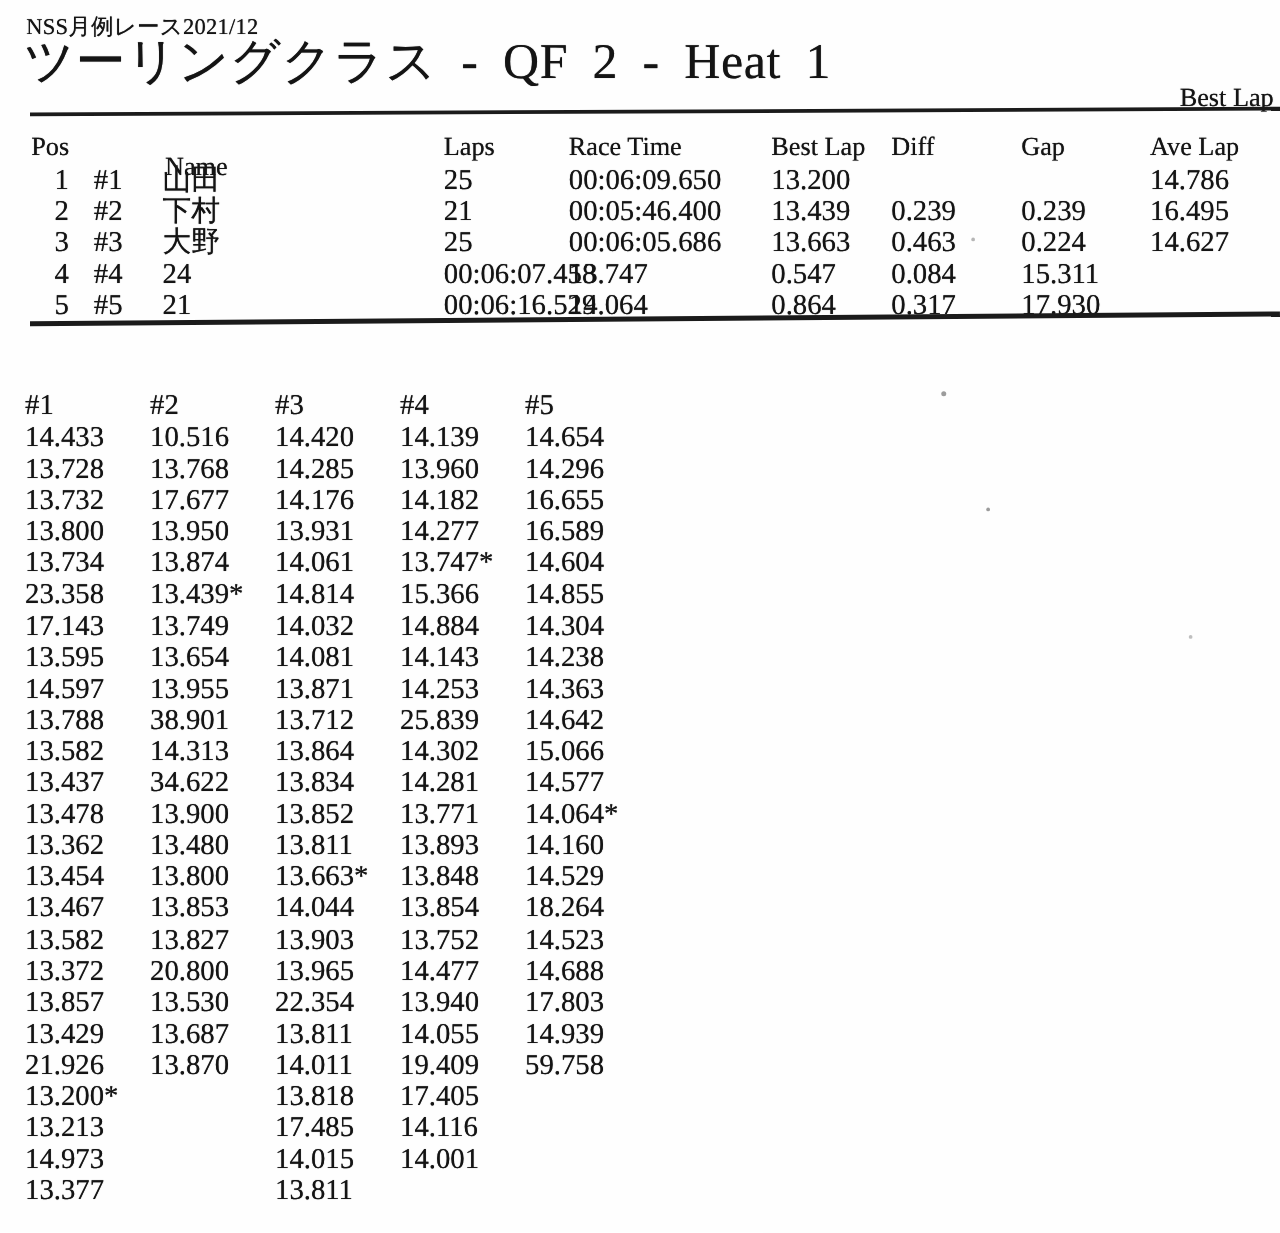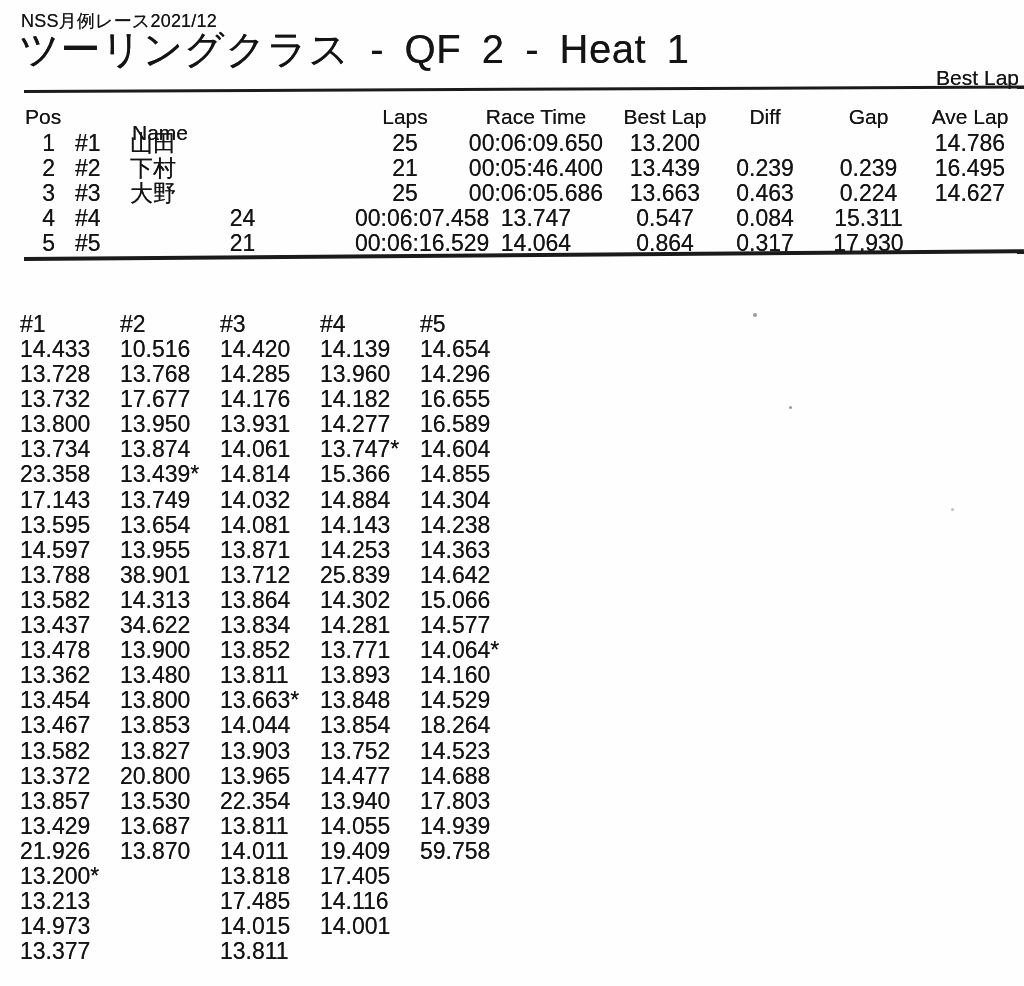--- a/index.html
+++ b/index.html
@@ -1,19 +1,19 @@
 <!DOCTYPE html>
 <html><head>
 <meta charset="utf-8">
 <style>
   html,body { margin:0; padding:0; background:#ffffff; }
   .page {
     position:relative; width:1024px; height:986px; background:#fefefe;
     overflow:hidden; color:#141414;
-    font-family:Liberation Sans, sans-serif;
+    font-family:Liberation Serif, serif;
     text-shadow:0 0 0.55px rgba(25,25,25,0.85); 
   }
   .doc-subtitle {
     position:absolute; left:21px; top:9px;
     font-size:18px; line-height:24px; white-space:nowrap; letter-spacing:0.2px;
   }
   .doc-title {
     position:absolute; left:19px; top:24px;
     font-size:40px; line-height:50px; white-space:nowrap;
     letter-spacing:0.5px; word-spacing:9px;
@@ -36,21 +36,21 @@
     display:grid;
     grid-template-columns:36px 70px 225px 100px 162px 96px 104px 103px 100px;
     height:25px; line-height:25px; font-size:23px; white-space:nowrap;
   }
   .r-head { height:27px; line-height:26px; font-size:21px; }
   .c-pos   { text-align:right; padding-right:5px; }
   .r-head .c-pos { text-align:center; padding-left:1px; }
   .c-car   { padding-left:15px; }
   .c-name  { padding-left:0; }
   .r-head .c-name { padding-left:2px;margin-top:16px; }
-  .c-num   { text-align:center; }
+  .c-num   { text-align:left; }
   .laps-grid { position:absolute; left:20px; top:311px; display:flex; }
   .lap-col { width:100px; font-size:23px; line-height:25.1px; white-space:nowrap; }
   .lap-head { height:26px; line-height:26px; }
   .speck { position:absolute; border-radius:50%; background:#4a4a4a; opacity:0.55; }
 </style>
 </head>
 <body>
 
 <div class="page">
 

